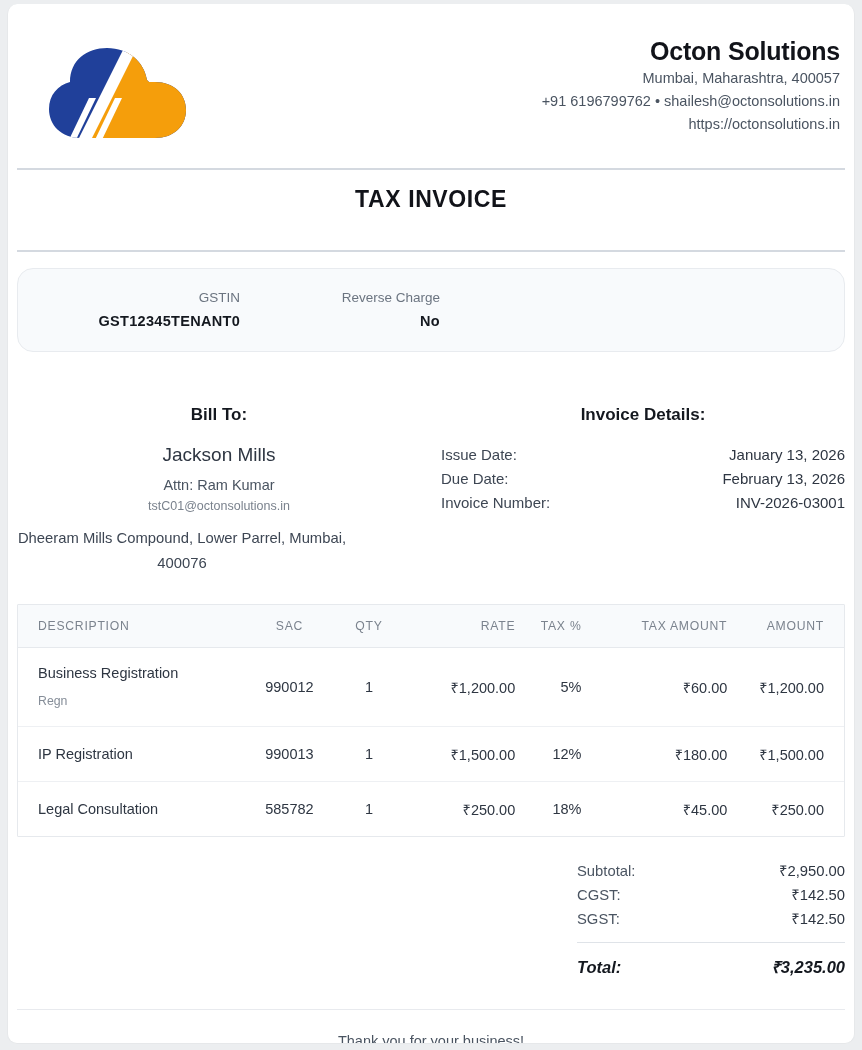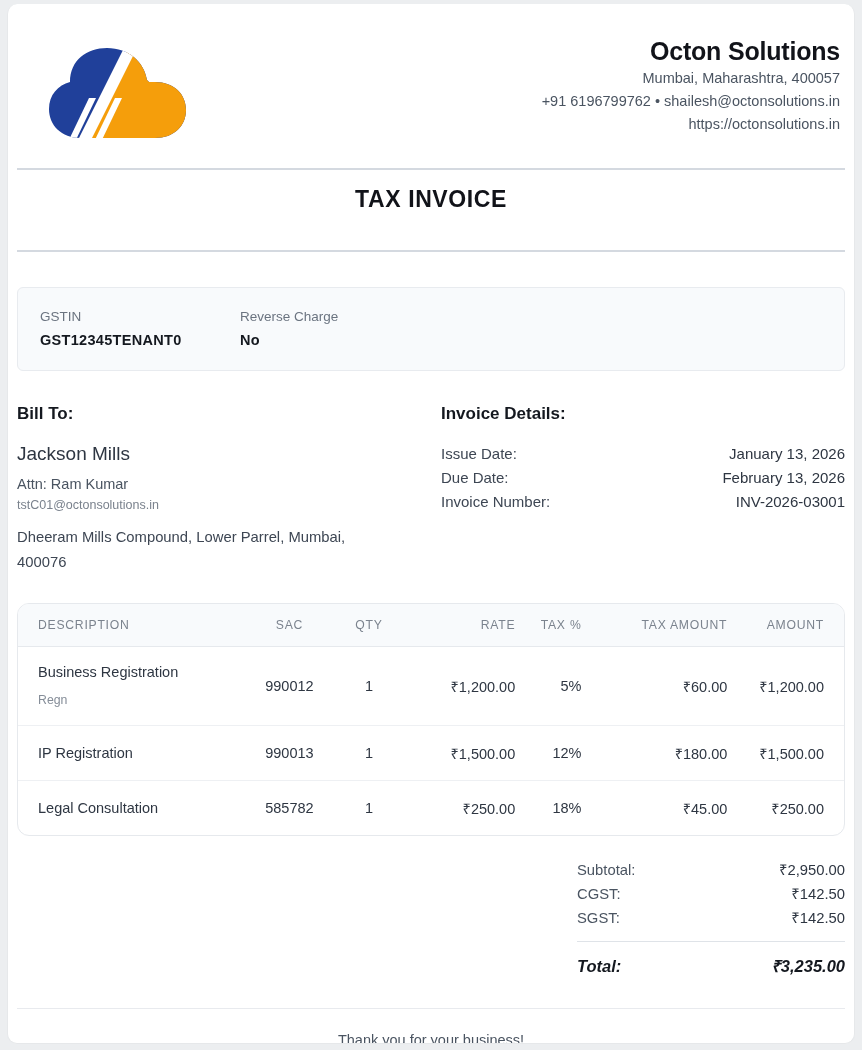--- a/index.html
+++ b/index.html
@@ -46,36 +46,37 @@
     text-align: center;
     font-size: 23px;
     font-weight: bold;
     color: #111319;
     letter-spacing: 0.6px;
     padding: 16px 0 15px 0;
   }
 
   
   .gst-card {
-    margin: 35px 9px 0 9px;
+    margin: 16px 9px 0 9px;
     background: #f8fafc;
     border: 1px solid #e8ebef;
-    border-radius: 6px;
+    border-radius: 16px;
     padding: 19px 22px 20px 22px;
     display: flex;
+    text-align: right;
   }
   .gst-block { width: 200px; }
   .gst-label { font-size: 13.5px; color: #6b7480; line-height: 20px; }
   .gst-value {
     font-size: 14.5px; font-weight: bold; color: #14181f;
     letter-spacing: 0.3px; margin-top: 4px; line-height: 19px;
   }
 
   
-  .parties { display: flex; margin: 32px 9px 0 9px; }
+  .parties { display: flex; margin: 52px 9px 0 9px; text-align: center; }
   .party-left { width: 424px; padding-right: 20px; }
   .party-right { flex: 1; }
   .sec-title {
     font-size: 17px; font-weight: bold; color: #14181f; line-height: 22px;
   }
   .cust-name {
     font-size: 19px; color: #2e3642; margin-top: 16px; line-height: 25px;
   }
   .cust-attn { font-size: 14.5px; color: #4a5461; margin-top: 9px; line-height: 19px; }
   .cust-email { font-size: 12.5px; color: #7a828d; margin-top: 3px; line-height: 17px; }
@@ -87,21 +88,21 @@
   .detail-row {
     display: flex; justify-content: space-between;
     font-size: 15px; color: #3d4653; line-height: 24px;
   }
   .detail-row .v { color: #2e3642; }
 
   
   .items {
     margin: 28px 9px 0 9px;
     border: 1px solid #e6e9ed;
-    border-radius: 12px;
+    border-radius: 1px;
     overflow: hidden;
   }
   table.items-tbl { width: 100%; border-collapse: collapse; }
   table.items-tbl thead th {
     background: #f8fafc;
     font-size: 12.2px;
     font-weight: normal;
     color: #7b838e;
     letter-spacing: 0.75px;
     text-transform: uppercase;

